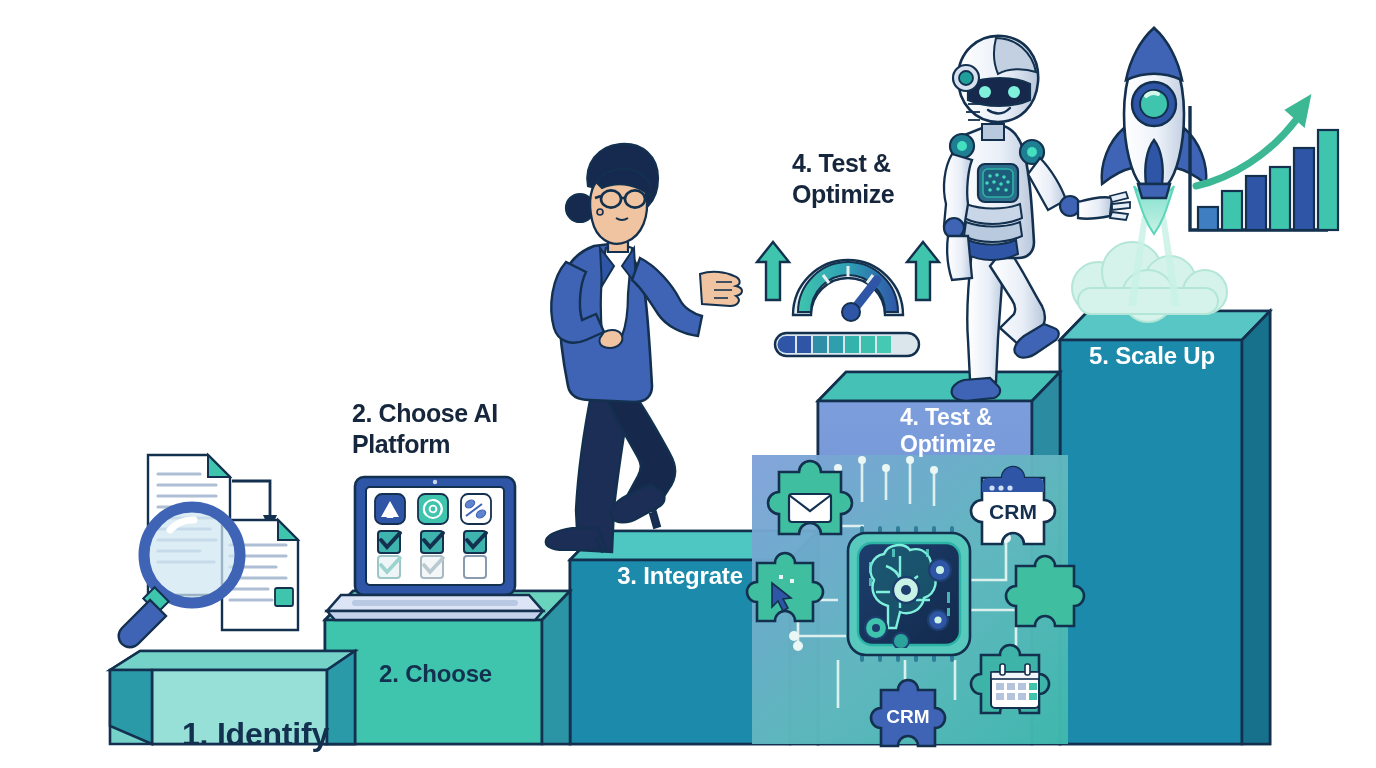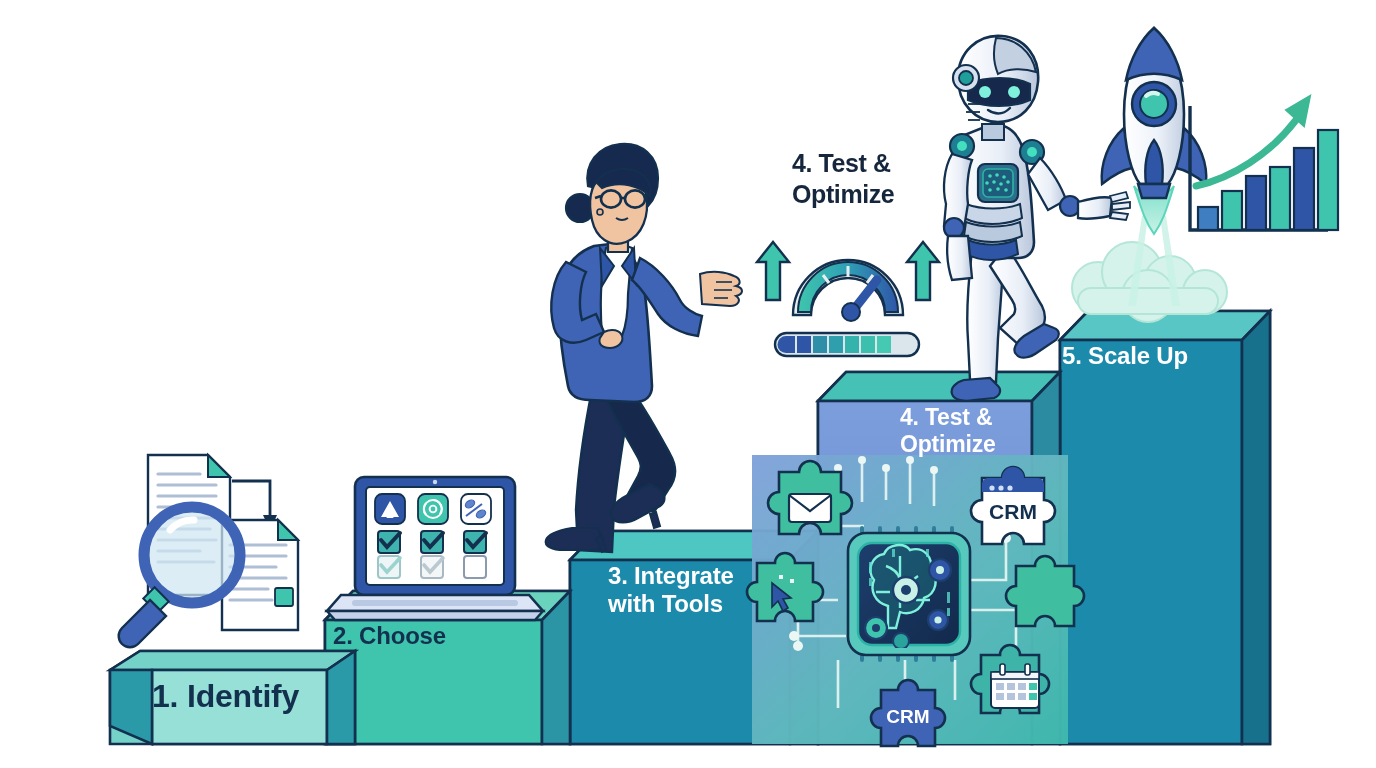--- a/index.html
+++ b/index.html
@@ -10,24 +10,25 @@
     overflow:hidden; position:relative;
   }
   #stage{ position:absolute; inset:0; width:1376px; height:768px; }
   svg.layer{ position:absolute; left:0; top:0; width:1376px; height:768px; }
 
   .step-label-on{
     position:absolute;
     color:#ffffff;
     font-weight:bold;
     line-height:1.18;
+    text-align:center;
     letter-spacing:-0.2px;
     pointer-events:none;
   }
-  .step-label-dark{ color:#13304f; }
+  .step-label-dark{ color:#13304f;margin-top:38px; }
   .float-label{
     position:absolute;
     color:#16273d;
     font-weight:bold;
     font-size:25px;
     line-height:1.2;
     letter-spacing:-0.4px;
   }
 </style>
 </head>
@@ -535,37 +536,40 @@
           <rect x="1318" y="130" width="20" height="100" fill="#3fc5ad"></rect>
         </g>
         <g>
           <path d="M1196,186 c36,-8 74,-32 100,-66" fill="none" stroke="#3cb894" stroke-width="7" stroke-linecap="round"></path>
           <polygon points="1286,110 1310,96 1304,126" fill="#3cb894" stroke="#3cb894" stroke-width="2"></polygon>
         </g>
       </g>
     </g>
   </svg>
 
+  <div class="float-label" style="left:352px; top:398px; width:180px; line-height:1.22;">
+    <div>2. Choose AI</div>
+    <div>Platform</div>
+  </div>
 
   <div class="float-label" style="left:792px; top:148px; width:170px; line-height:1.22;">
     <div>4. Test &amp;</div>
     <div>Optimize</div>
   </div>
 
   <div class="step-label-on step-label-dark" style="left:152px; top:678px; width:207px; font-size:32px;">
     <div>1. Identify</div>
   </div>
 
   <div class="step-label-on step-label-dark" style="left:333px; top:622px; width:205px; font-size:24px;">
     <div>2. Choose</div>
   </div>
 
-  <div class="step-label-on" style="left:572px; top:562px; width:216px; font-size:24px;margin-left:36px;">
+  <div class="step-label-on" style="left:572px; top:562px; width:216px; font-size:24px;">
     <div>3. Integrate</div>
-    <div>with Tools</div>
   </div>
 
   <div class="step-label-on" style="left:900px; top:404px; width:140px; font-size:23px; text-align:left;">
     <div>4. Test &amp;</div>
     <div>Optimize</div>
   </div>
 
   <div class="step-label-on" style="left:1062px; top:342px; width:180px; font-size:24px;">
     <div>5. Scale Up</div>
   </div>

